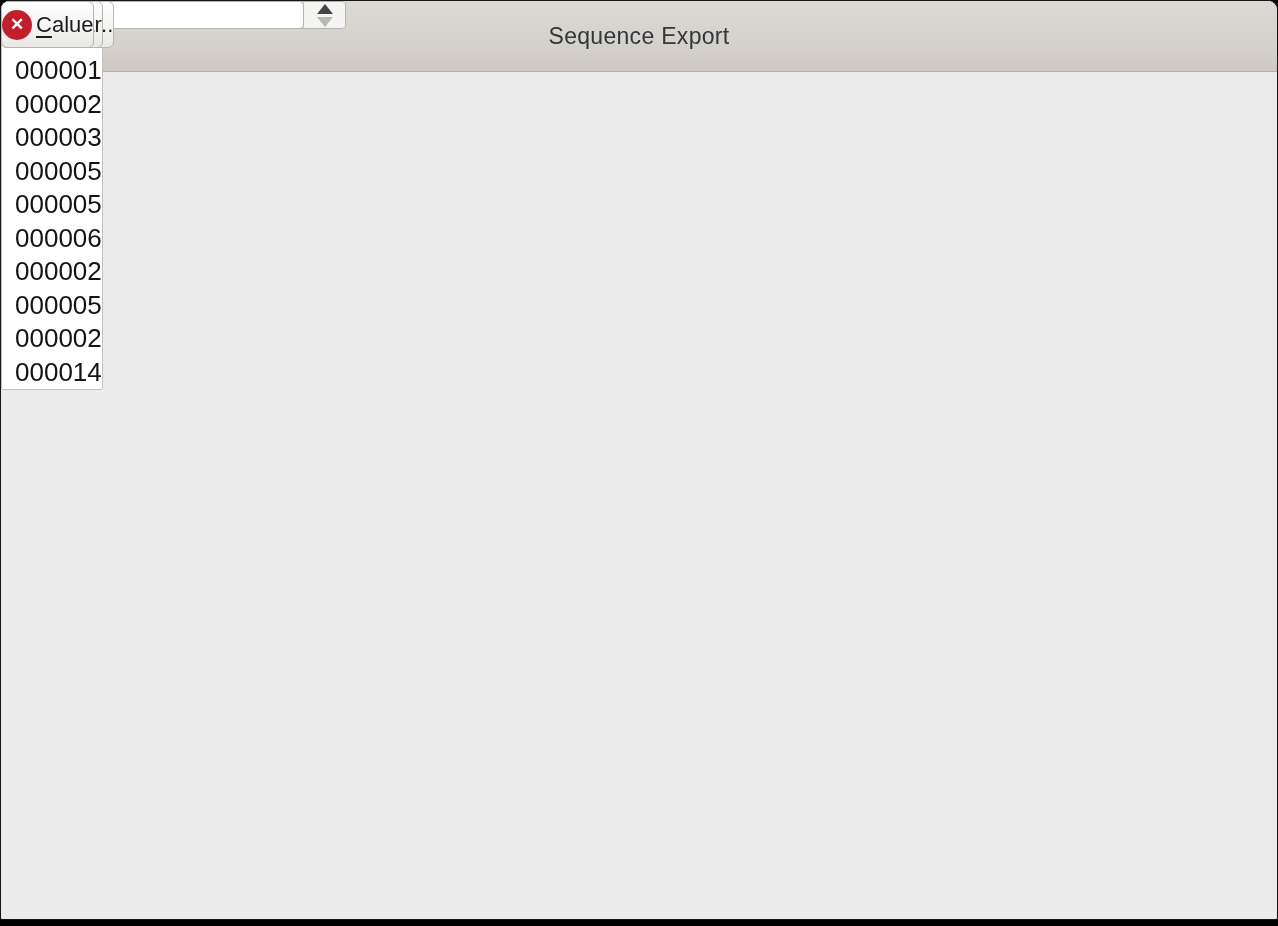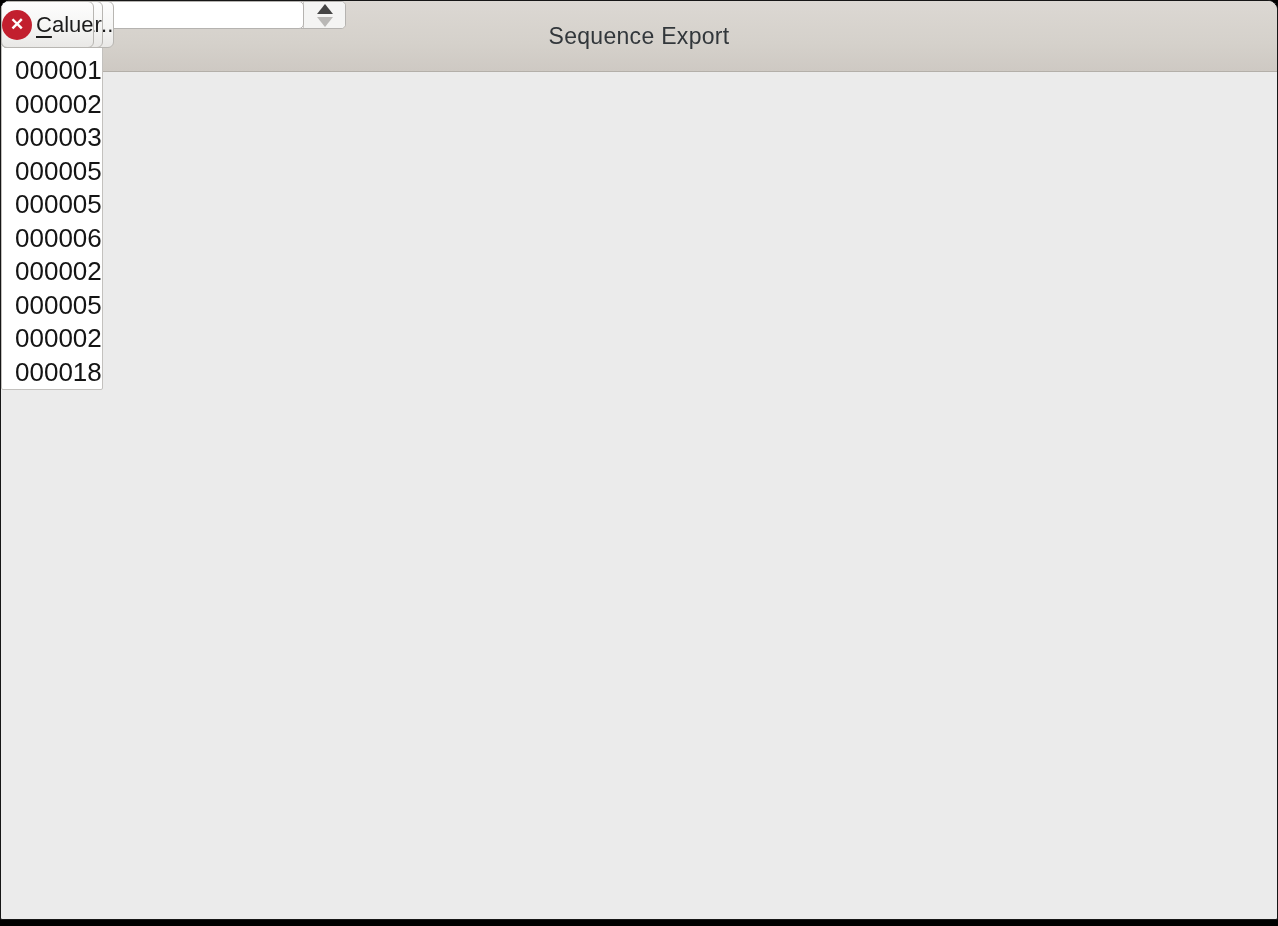--- a/index.html
+++ b/index.html
@@ -186,21 +186,21 @@
     <div class="seq-lines">
         <div>000001</div>
         <div>000002</div>
         <div>000003</div>
         <div>000005</div>
         <div>000005</div>
         <div>000006</div>
         <div>000002</div>
         <div>000005</div>
         <div>000002</div>
-        <div>000018</div>
+        <div>000014</div>
       </div>
   </div>
 
   <div class="btn btn-fromfile">
       <span></span>
       <span class="ac">F</span>
       <span>rom File...</span>
     </div>
 
   <div class="btn btn-clear">

